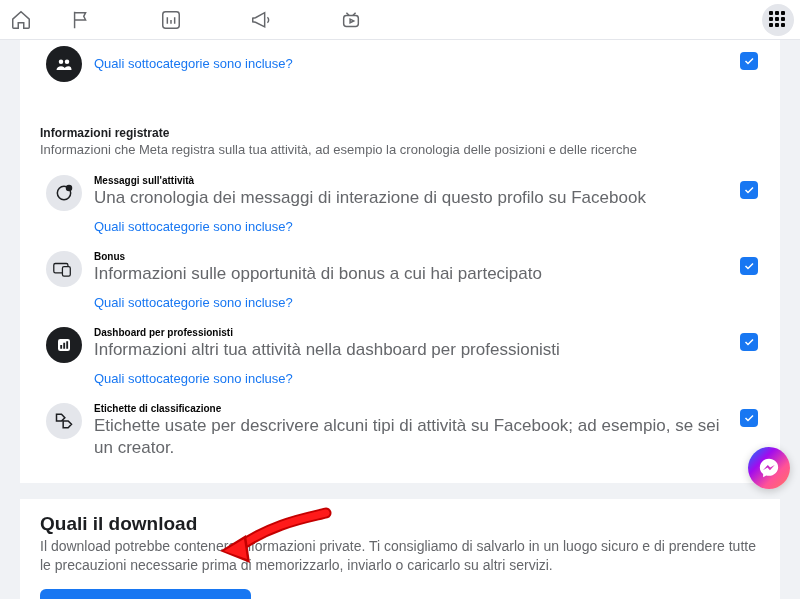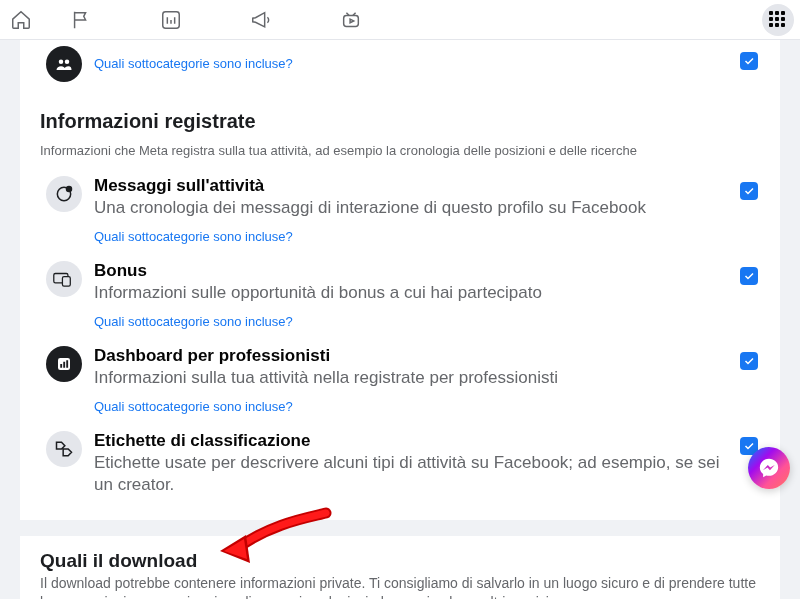--- a/index.html
+++ b/index.html
@@ -26,28 +26,28 @@
 
   
   .cut-item { display: flex; align-items: flex-start; padding: 2px 0 10px 0; }
   .cut-icon { width: 36px; height: 36px; border-radius: 50%; background: #1c1e21; margin-right: 12px; flex-shrink: 0; display:flex; align-items:center; justify-content:center; margin-left: 6px;}
   .cut-body { flex: 1; }
   .subcat-link { font-size: 13px; color: #1877f2; font-weight: 500; margin-top: 10px; display: inline-block; }
   .check-slot { width: 22px; display:flex; justify-content:center; align-items:flex-start; padding-top:6px; }
   .checkbox-on { width: 18px; height: 18px; border-radius: 4px; background: #1877f2; display: flex; align-items: center; justify-content: center; }
   .checkbox-on svg { width: 12px; height: 12px; stroke: #fff; fill: none; stroke-width: 3; }
 
-  .section-title { font-size: 20px; font-weight: 600; margin-top: 18px; }
-  .section-desc { font-size: 13px; color: #65676b; margin-top: 10px; margin-bottom: 10px; }
+  .section-title { font-size: 12px; font-weight: 600; margin-top: 34px; }
+  .section-desc { font-size: 13px; color: #65676b; margin-top: 2px; margin-bottom: 10px; }
 
   .item { display: flex; align-items: flex-start; padding: 8px 0; }
   .item-icon { width: 36px; height: 36px; border-radius: 50%; background: #e4e6eb; margin: 0 12px 0 6px; flex-shrink: 0; display:flex; align-items:center; justify-content:center; }
   .item-icon.dark { background: #1c1e21; }
   .item-body { flex: 1; }
-  .item-title { font-size: 17px; font-weight: 600; color: #050505; }
+  .item-title { font-size: 10px; font-weight: 600; color: #050505; }
   .item-desc { font-size: 17px; color: #65676b; line-height: 1.3; margin-top: 1px; }
 
   
   .dl-title { font-size: 19px; font-weight: 700; }
   .dl-desc { font-size: 14px; color: #65676b; line-height: 1.35; margin-top: 2px; }
   .dl-button { margin-top: 14px; background: #1877f2; color: #fff; font-weight: 600; font-size: 15px; border: none; border-radius: 6px; padding: 24px 28px; cursor: pointer; }
 
   
   .arrow-wrap { position: absolute; left: 216px; bottom: 20px; pointer-events: none; }
   .arrow-svg { width: 120px; height: 70px; }
@@ -173,21 +173,21 @@
     <div class="item-icon dark">
       <svg width="18" height="18" viewBox="0 0 24 24" fill="#fff">
           <rect x="4" y="4" width="16" height="16" rx="3"></rect>
           <rect x="7" y="12" width="2.5" height="5" fill="#1c1e21"></rect>
           <rect x="11" y="9" width="2.5" height="8" fill="#1c1e21"></rect>
           <rect x="15" y="7" width="2.5" height="10" fill="#1c1e21"></rect>
         </svg>
     </div>
     <div class="item-body">
       <div class="item-title">Dashboard per professionisti</div>
-      <div class="item-desc">Informazioni sulla tua attività nella registrate per professionisti</div>
+      <div class="item-desc">Informazioni altri tua attività nella dashboard per professionisti</div>
       <a class="subcat-link">Quali sottocategorie sono incluse?</a>
     </div>
     <div class="check-slot">
       <div class="checkbox-on">
           <svg viewBox="0 0 24 24">
             <path d="M5 12l5 5L20 7"></path>
           </svg>
         </div>
     </div>
   </div>

